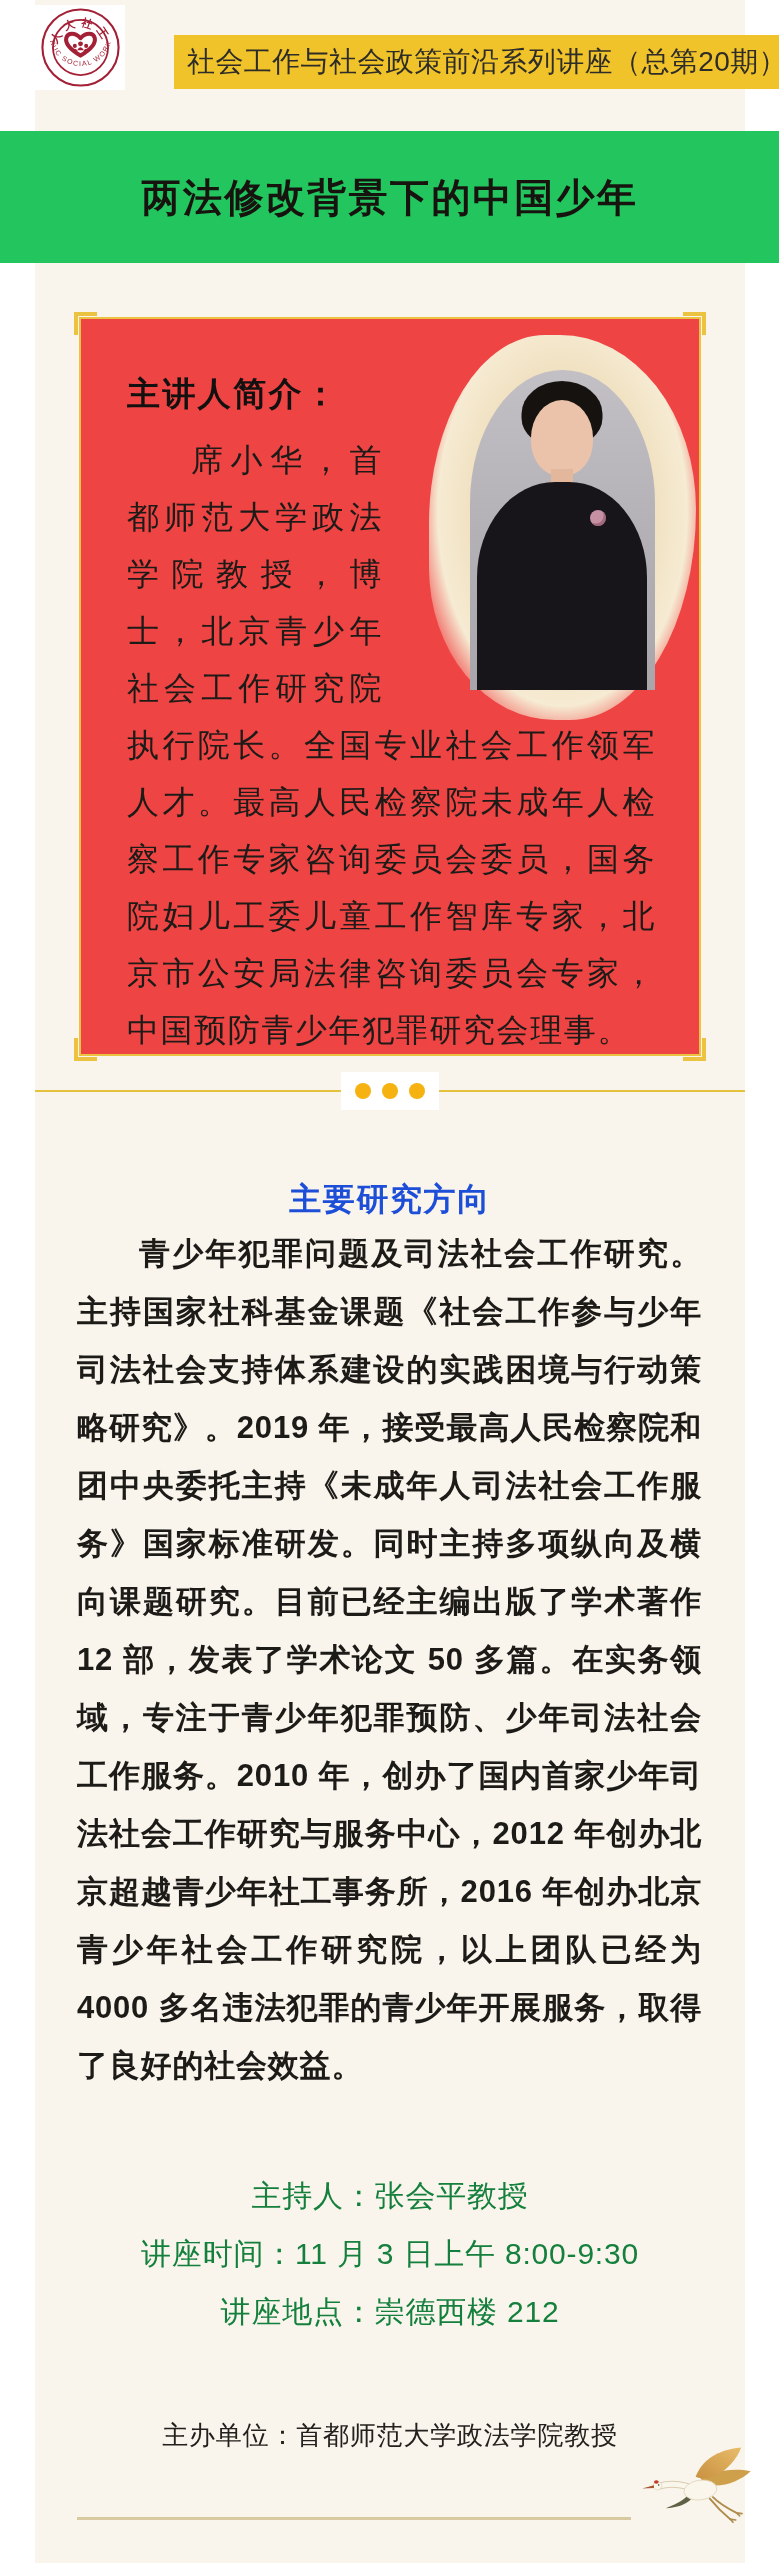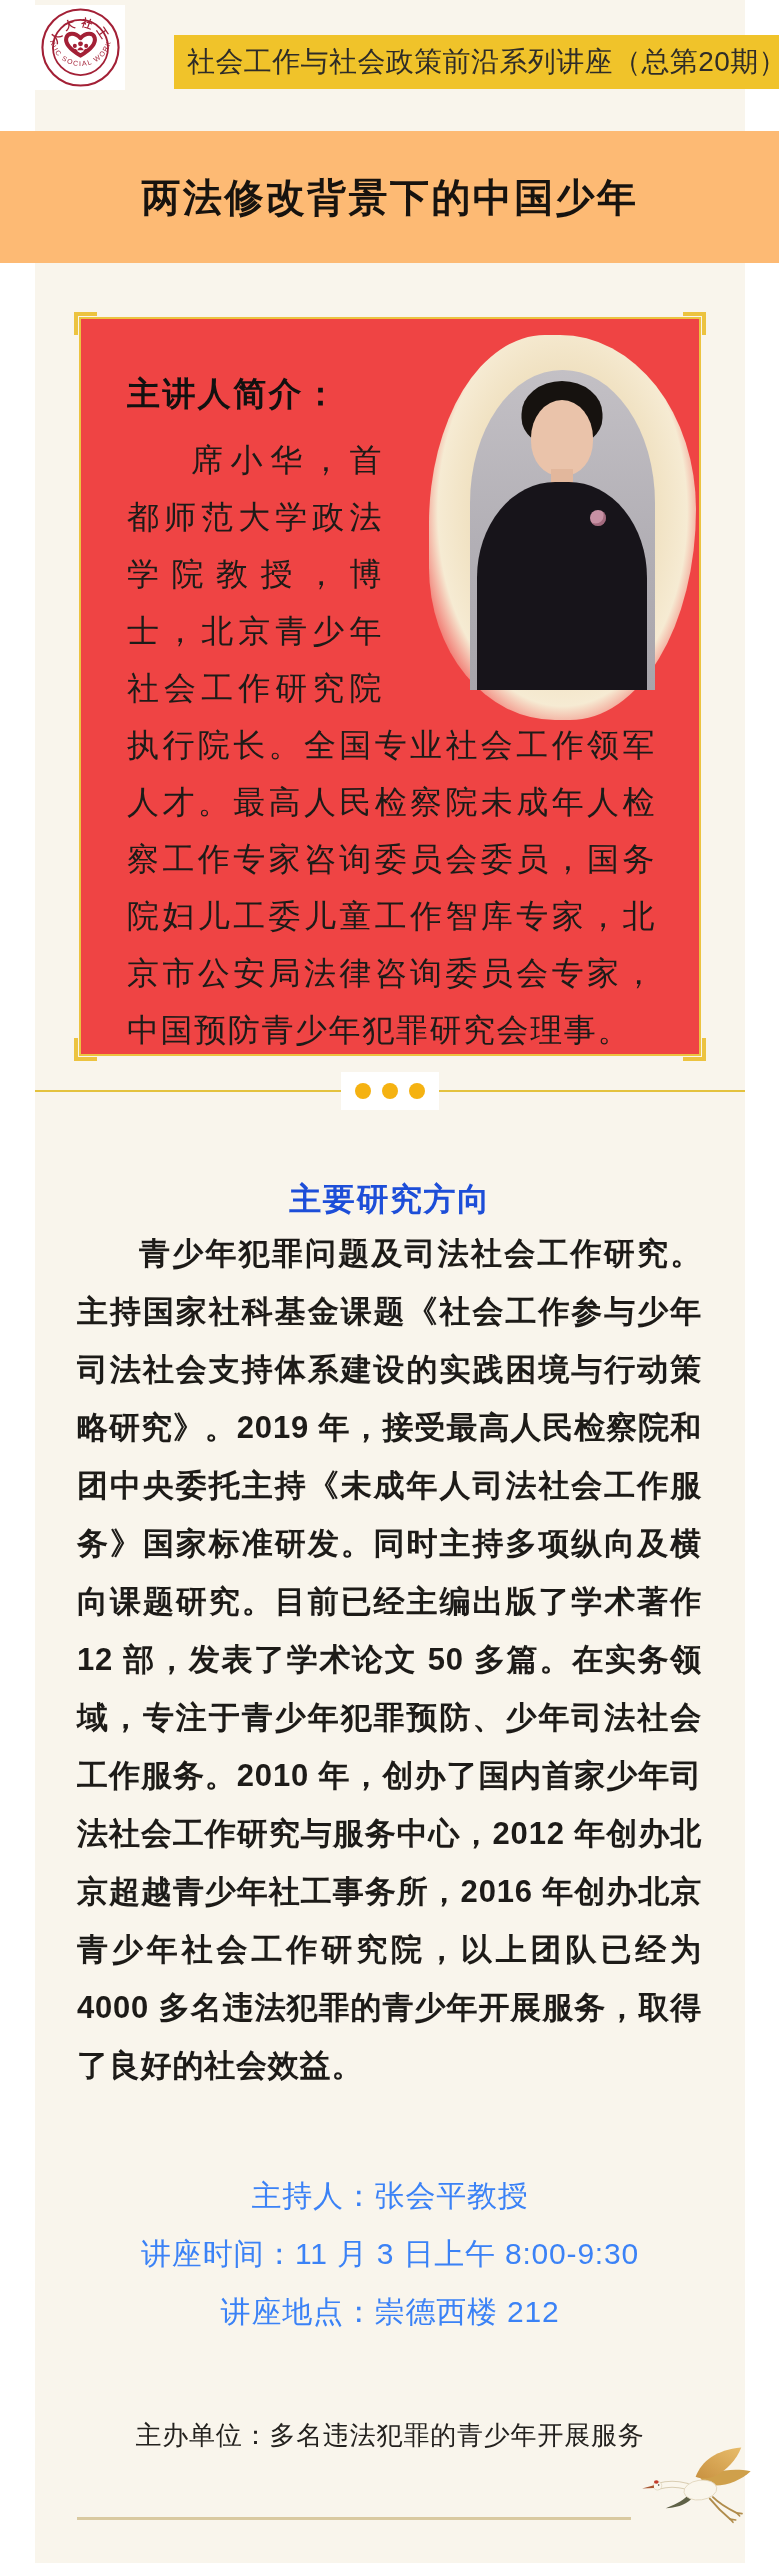--- a/index.html
+++ b/index.html
@@ -11,21 +11,21 @@
   .content-bg{position:absolute;left:35px;top:0;width:710px;height:2563px;background:#f9f5ec;}
 
   
   .logo-tile{position:absolute;left:35px;top:4.7px;width:90px;height:85px;background:#ffffff;
     display:flex;align-items:center;justify-content:center;}
   .logo-tile svg{width:81px;height:81px;}
   .series-banner{position:absolute;left:174px;top:35px;width:626px;height:54px;background:#f0c32a;
     display:flex;align-items:center;justify-content:center;}
   .series-banner span{font-size:28px;color:#2e2c28;letter-spacing:0.4px;white-space:nowrap;}
 
-  .title-band{position:absolute;left:0;top:131px;width:780px;height:132px;background:#fdba74;
+  .title-band{position:absolute;left:0;top:131px;width:780px;height:132px;background:#22c55e;
     display:flex;flex-direction:column;align-items:center;justify-content:center;gap:16px;}
   .title-line{font-size:39px;font-weight:bold;color:#17130f;letter-spacing:2.4px;line-height:1;white-space:nowrap;}
 
   
   .intro-box{position:absolute;left:79px;top:317px;width:622px;height:739px;box-sizing:border-box;
     border:2.4px solid #ecc340;background:#ef4444;}
   .corner{position:absolute;width:19px;height:19px;border-color:#ecc340;border-style:solid;}
   .corner.tl{top:-7px;left:-7px;border-width:4px 0 0 4px;}
   .corner.tr{top:-7px;right:-7px;border-width:4px 4px 0 0;}
   .corner.bl{bottom:-7px;left:-7px;border-width:0 0 4px 4px;}
@@ -61,21 +61,21 @@
   .dot{width:16.6px;height:16.6px;border-radius:50%;background:#f5b211;}
 
   
   .section-heading{position:absolute;left:0;top:1182px;width:780px;text-align:center;
     font-size:32px;font-weight:bold;color:#1d4ed8;letter-spacing:1.6px;line-height:35px;}
   .main-para{position:absolute;left:77px;top:1225px;width:625px;margin:0;
     font-size:31px;line-height:58px;letter-spacing:0.8px;color:#1d1b18;text-align:justify;text-indent:2em;font-weight:bold;}
 
   
   .details{position:absolute;left:0;top:2167px;width:780px;text-align:center;
-    font-size:30px;line-height:58px;letter-spacing:0.8px;color:#3b82f6;}
+    font-size:30px;line-height:58px;letter-spacing:0.8px;color:#15803d;}
   .organizer{position:absolute;left:0;top:2420px;width:780px;text-align:center;
     font-size:26px;color:#23211e;letter-spacing:0.8px;line-height:30px;}
 
   
   .footer-rule{position:absolute;left:77px;top:2517px;width:554px;height:3.2px;background:#d9c9a0;}
   .crane{position:absolute;left:639px;top:2445px;width:118px;height:83px;}
 </style>
 </head>
 <body>
 
@@ -147,21 +147,21 @@
   </div>
 
   <div class="section-heading">主要研究方向</div>
   <p class="main-para">青少年犯罪问题及司法社会工作研究。主持国家社科基金课题《社会工作参与少年司法社会支持体系建设的实践困境与行动策略研究》。2019 年，接受最高人民检察院和团中央委托主持《未成年人司法社会工作服务》国家标准研发。同时主持多项纵向及横向课题研究。目前已经主编出版了学术著作 12 部，发表了学术论文 50 多篇。在实务领域，专注于青少年犯罪预防、少年司法社会工作服务。2010 年，创办了国内首家少年司法社会工作研究与服务中心，2012 年创办北京超越青少年社工事务所，2016 年创办北京青少年社会工作研究院，以上团队已经为 4000 多名违法犯罪的青少年开展服务，取得了良好的社会效益。</p>
 
   <div class="details">
     <div>主持人：张会平教授</div>
     <div>讲座时间：11 月 3 日上午 8:00-9:30</div>
     <div>讲座地点：崇德西楼 212</div>
   </div>
-  <div class="organizer">主办单位：多名违法犯罪的青少年开展服务</div>
+  <div class="organizer">主办单位：首都师范大学政法学院教授</div>
 
   <div class="footer-rule"></div>
   <svg class="crane" viewBox="0 0 150 105">
     <defs>
       <linearGradient id="wingGrad" x1="0" y1="1" x2="1" y2="0">
         <stop offset="0" stop-color="#c89140"></stop>
         <stop offset="1" stop-color="#e8bc6b"></stop>
       </linearGradient>
     </defs>
     <path d="M78 42 C92 34 116 28 142 33 C130 44 112 52 94 51 C88 50.5 82 47 78 42 Z" fill="#cfa04b"></path>

